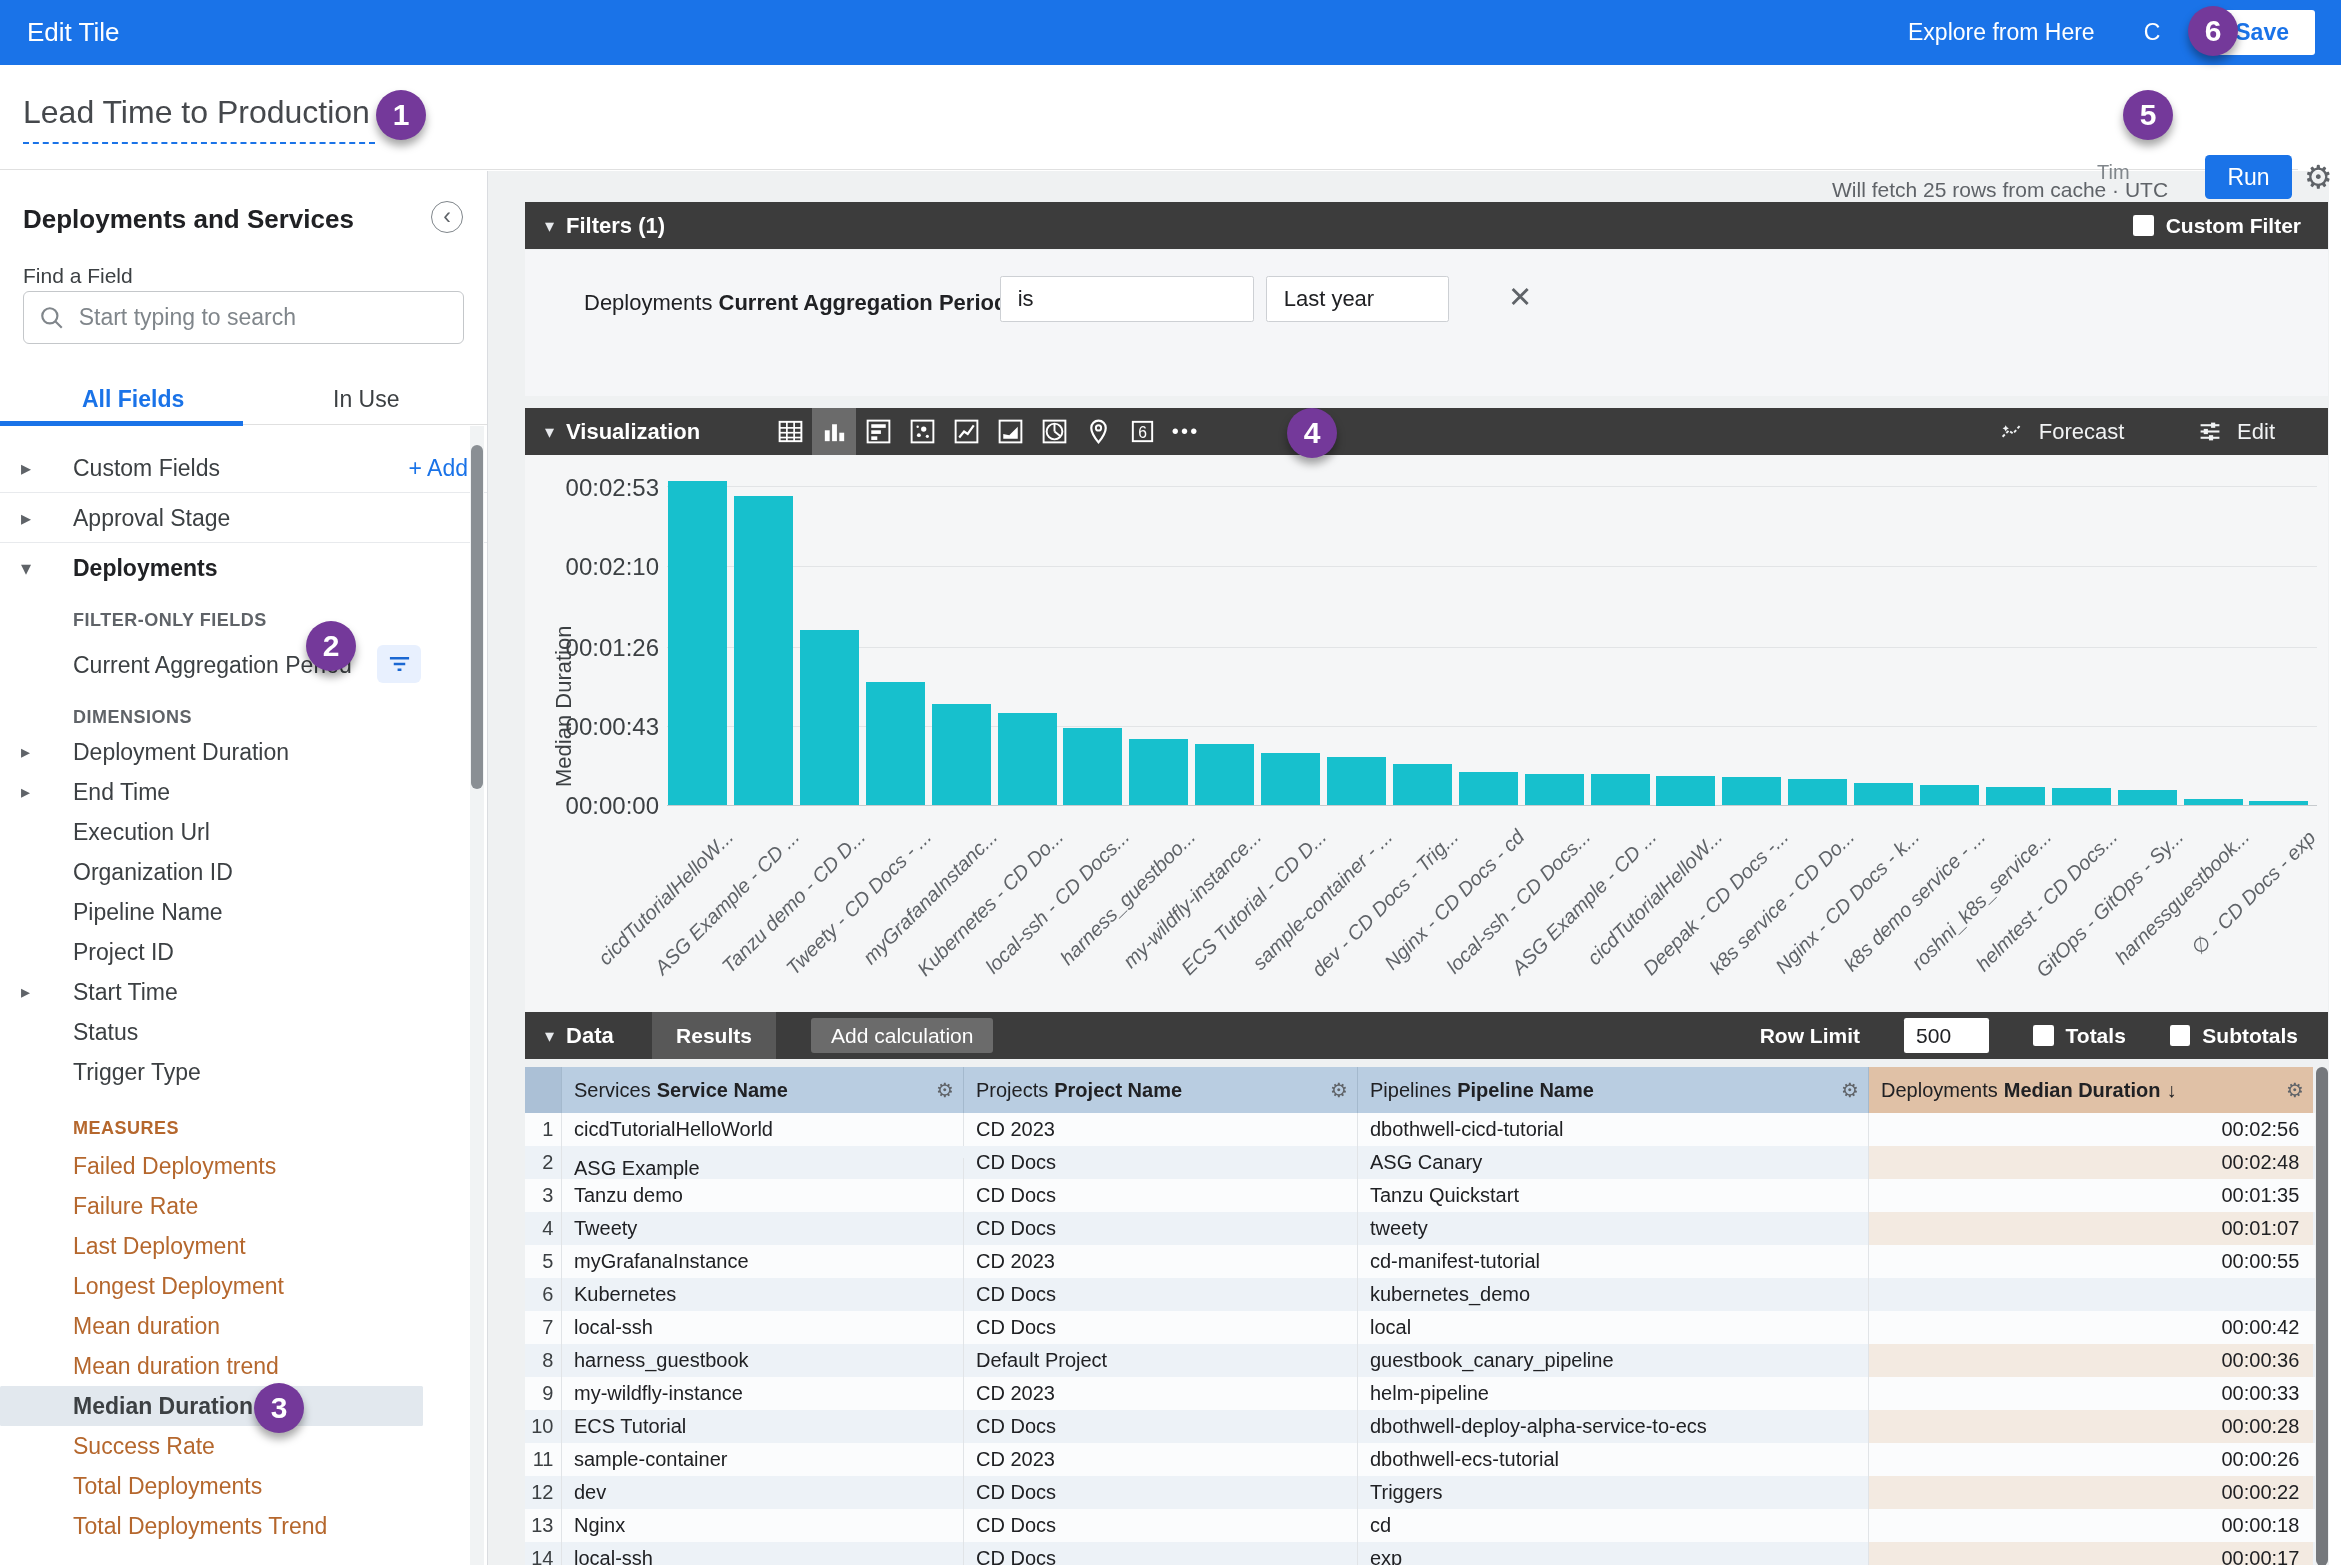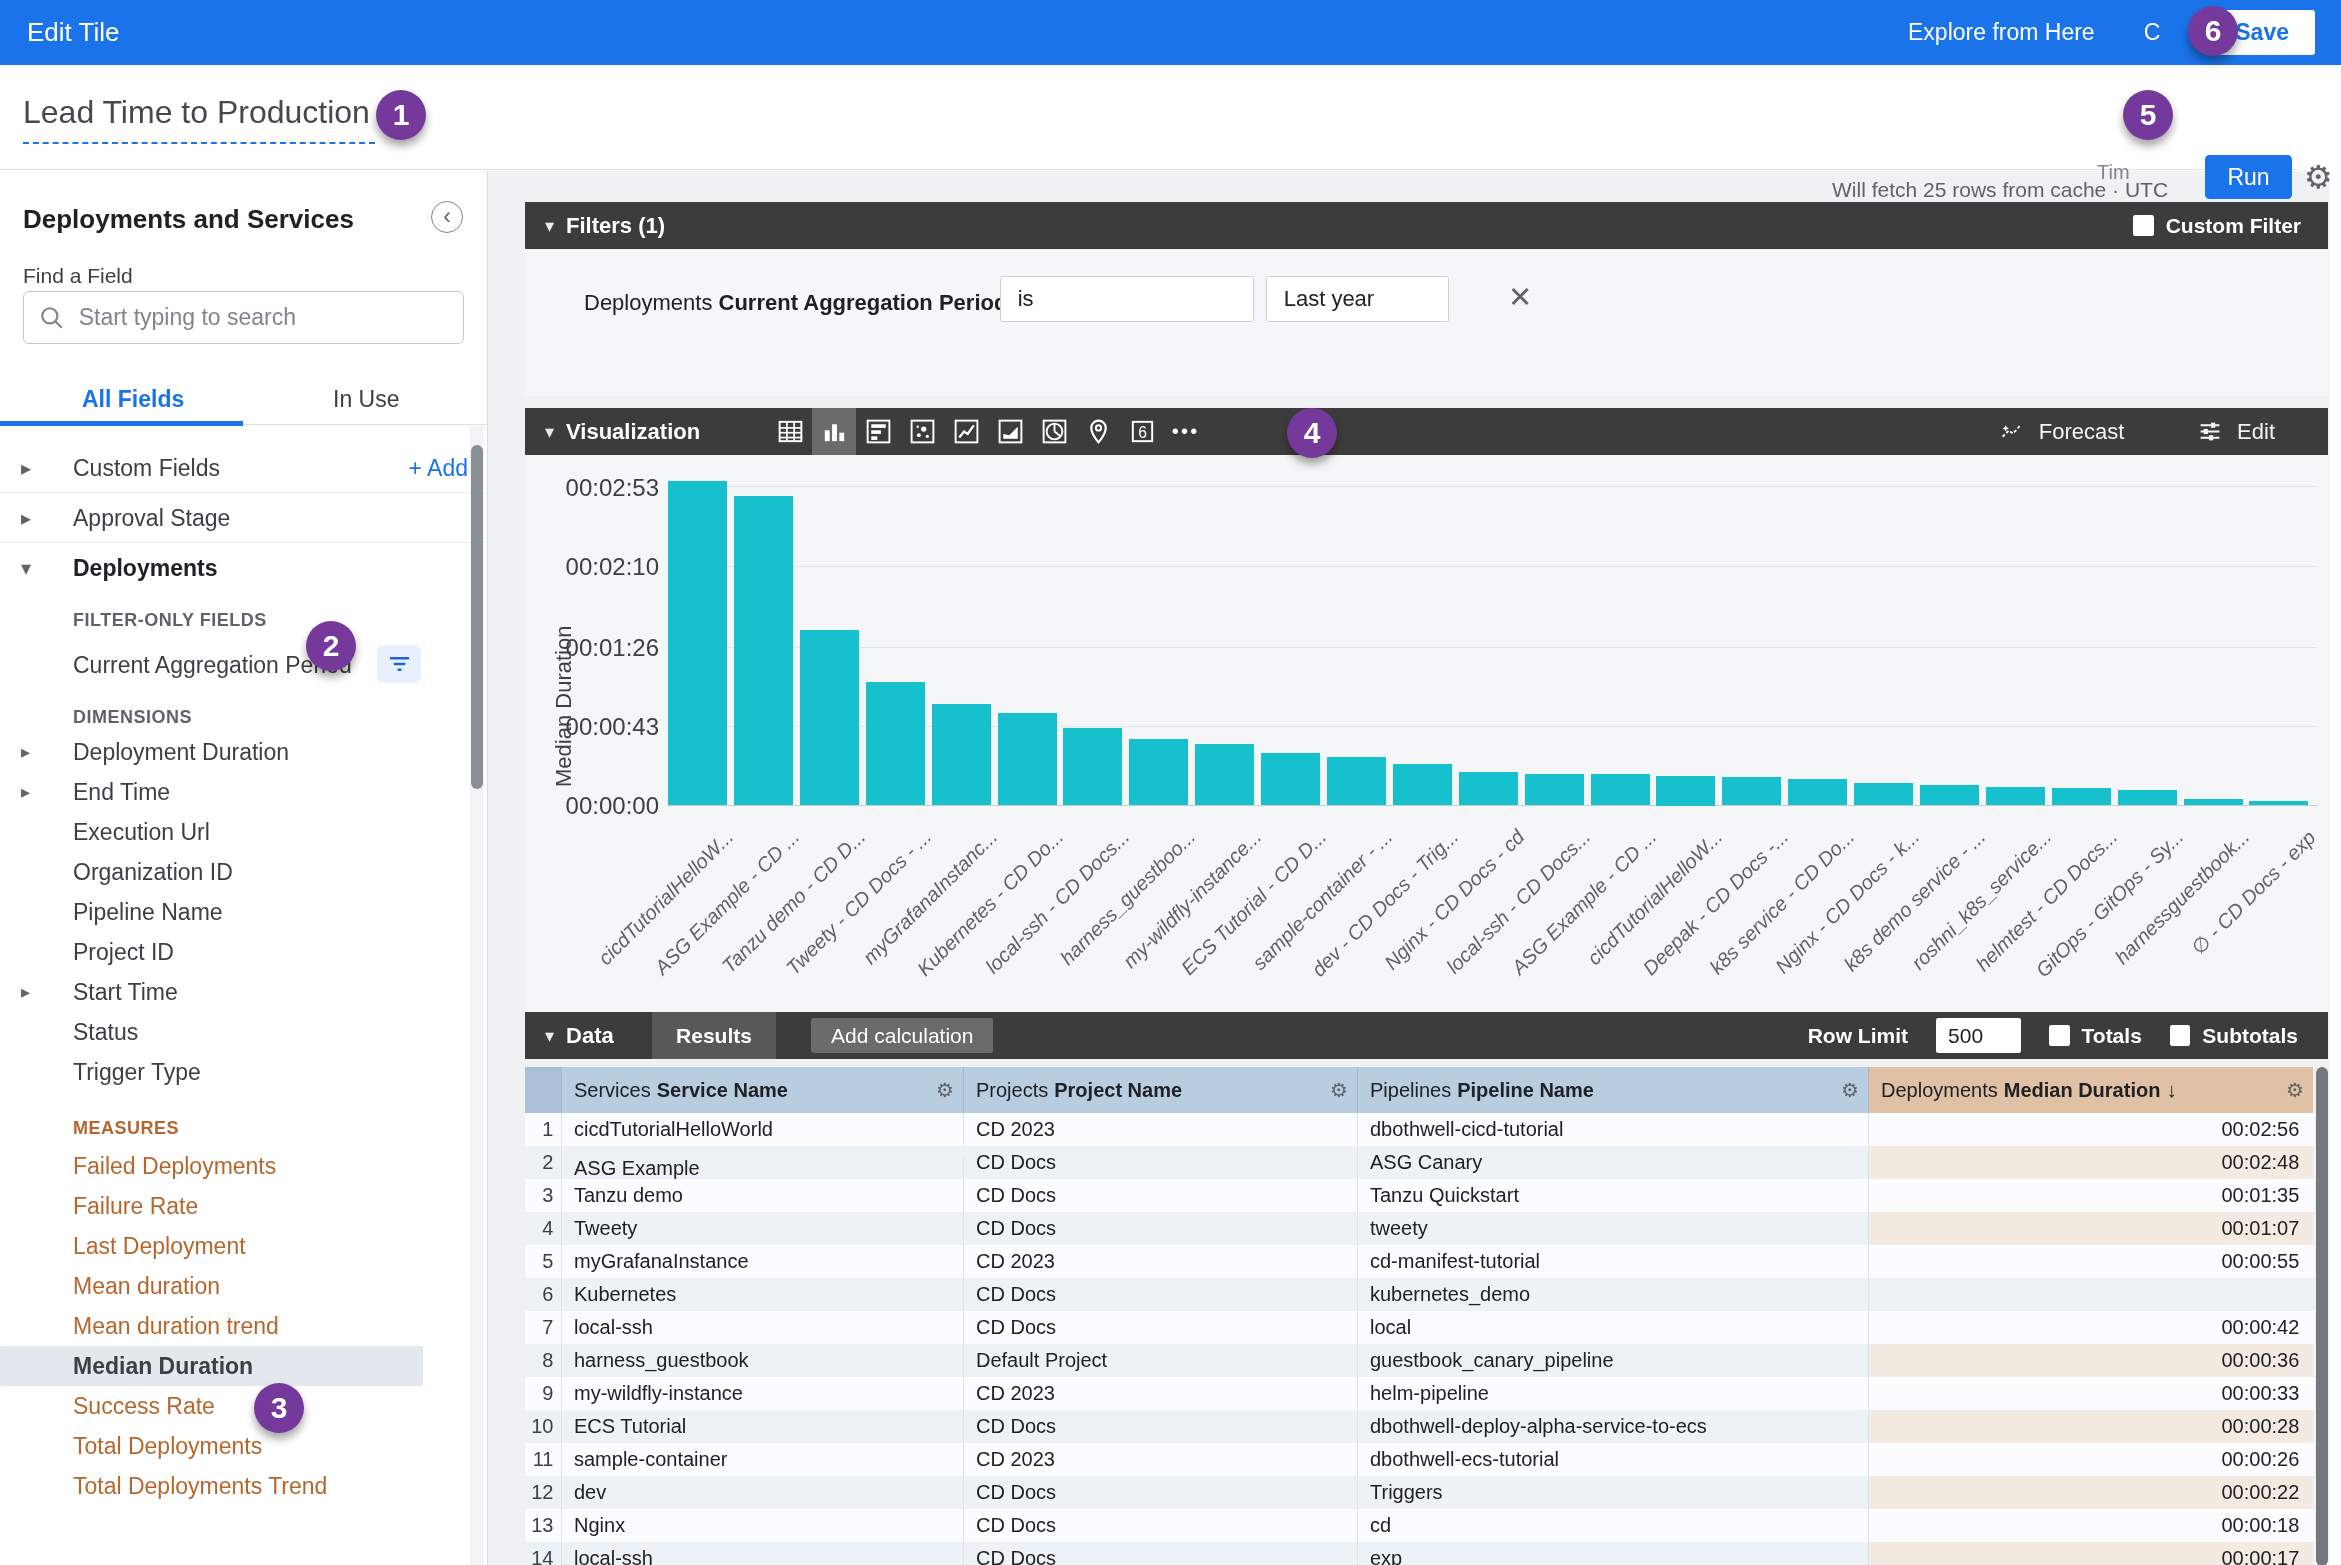--- a/index.html
+++ b/index.html
@@ -89,21 +89,21 @@
   .y-title { position:absolute; left:26px; top:107px; height:289px; writing-mode:vertical-rl; transform:rotate(180deg); text-align:center; font-size:22px; color:#3c4043; }
   .ytick { position:absolute; width:114px; text-align:right; font-size:24px; color:#3c4043; }
   .gridline { position:absolute; height:0.8px; background:#e2e4e6; left:142px; width:1650px; }
   .gridline.base { background:#c7cbce; }
   .bar { position:absolute; background:#17c0cd; }
   .xlabel { position:absolute; font-size:20px; font-style:italic; color:#5f6368; white-space:nowrap; transform:translate(-100%,0) rotate(-45deg); transform-origin:100% 50%; }
 
   
   .results-tab { position:absolute; left:127px; top:0; width:124px; height:47px; background:#585858; color:#fff; font-size:21px; font-weight:bold; display:flex; align-items:center; justify-content:center; cursor:pointer; }
   .add-calc { position:absolute; left:286px; top:6px; height:35px; background:#6b6b6b; color:#fff; font-size:21px; border:none; border-radius:3px; padding:0 20px; cursor:pointer; font-family:inherit; }
-  .data-right { margin-left:auto; display:flex; align-items:center; gap:28px; padding-right:30px; }
+  .data-right { margin-left:auto; display:flex; align-items:center; gap:44px; padding-right:30px; }
   .rowlimit-label { font-size:21px; font-weight:bold; }
   .rowlimit-input { width:85px; height:35px; border:none; border-radius:2.3px; font-size:21px; padding-left:12px; font-family:inherit; color:#202124; }
 
   
   .table { position:absolute; left:525px; top:1067px; width:1790px; height:499px; z-index:1; overflow:hidden; }
   .thead { display:flex; height:46px; }
   .th { position:relative; display:flex; align-items:center; font-size:20px; color:#202124; background:#b9cde1; border-right:0.8px solid #a4b9cd; padding-left:12px; gap:6px; }
   .th.numh { background:#abc0d6; padding-left:0; }
   .th.tan { background:#e0c1a6; border-right:none; }
   .th b { font-weight:bold; }
@@ -203,20 +203,21 @@
           <div class="sb-item"><span>Project ID</span></div>
           <div class="sb-item"><span class="sb-caret">▸</span><span>Start Time</span></div>
           <div class="sb-item"><span>Status</span></div>
           <div class="sb-item"><span>Trigger Type</span></div>
         </div>
       <div class="sb-subheader orange">MEASURES</div>
       <div id="meas">
           <div class="sb-item measure">Failed Deployments</div>
           <div class="sb-item measure">Failure Rate</div>
           <div class="sb-item measure">Last Deployment</div>
+          <div class="sb-item measure">Longest Deployment</div>
           <div class="sb-item measure">Mean duration</div>
           <div class="sb-item measure">Mean duration trend</div>
           <div class="sb-item measure selected">Median Duration</div>
           <div class="sb-item measure">Success Rate</div>
           <div class="sb-item measure">Total Deployments</div>
           <div class="sb-item measure">Total Deployments Trend</div>
         </div>
 
     </div>
     <div class="sb-scroll-track"></div>

